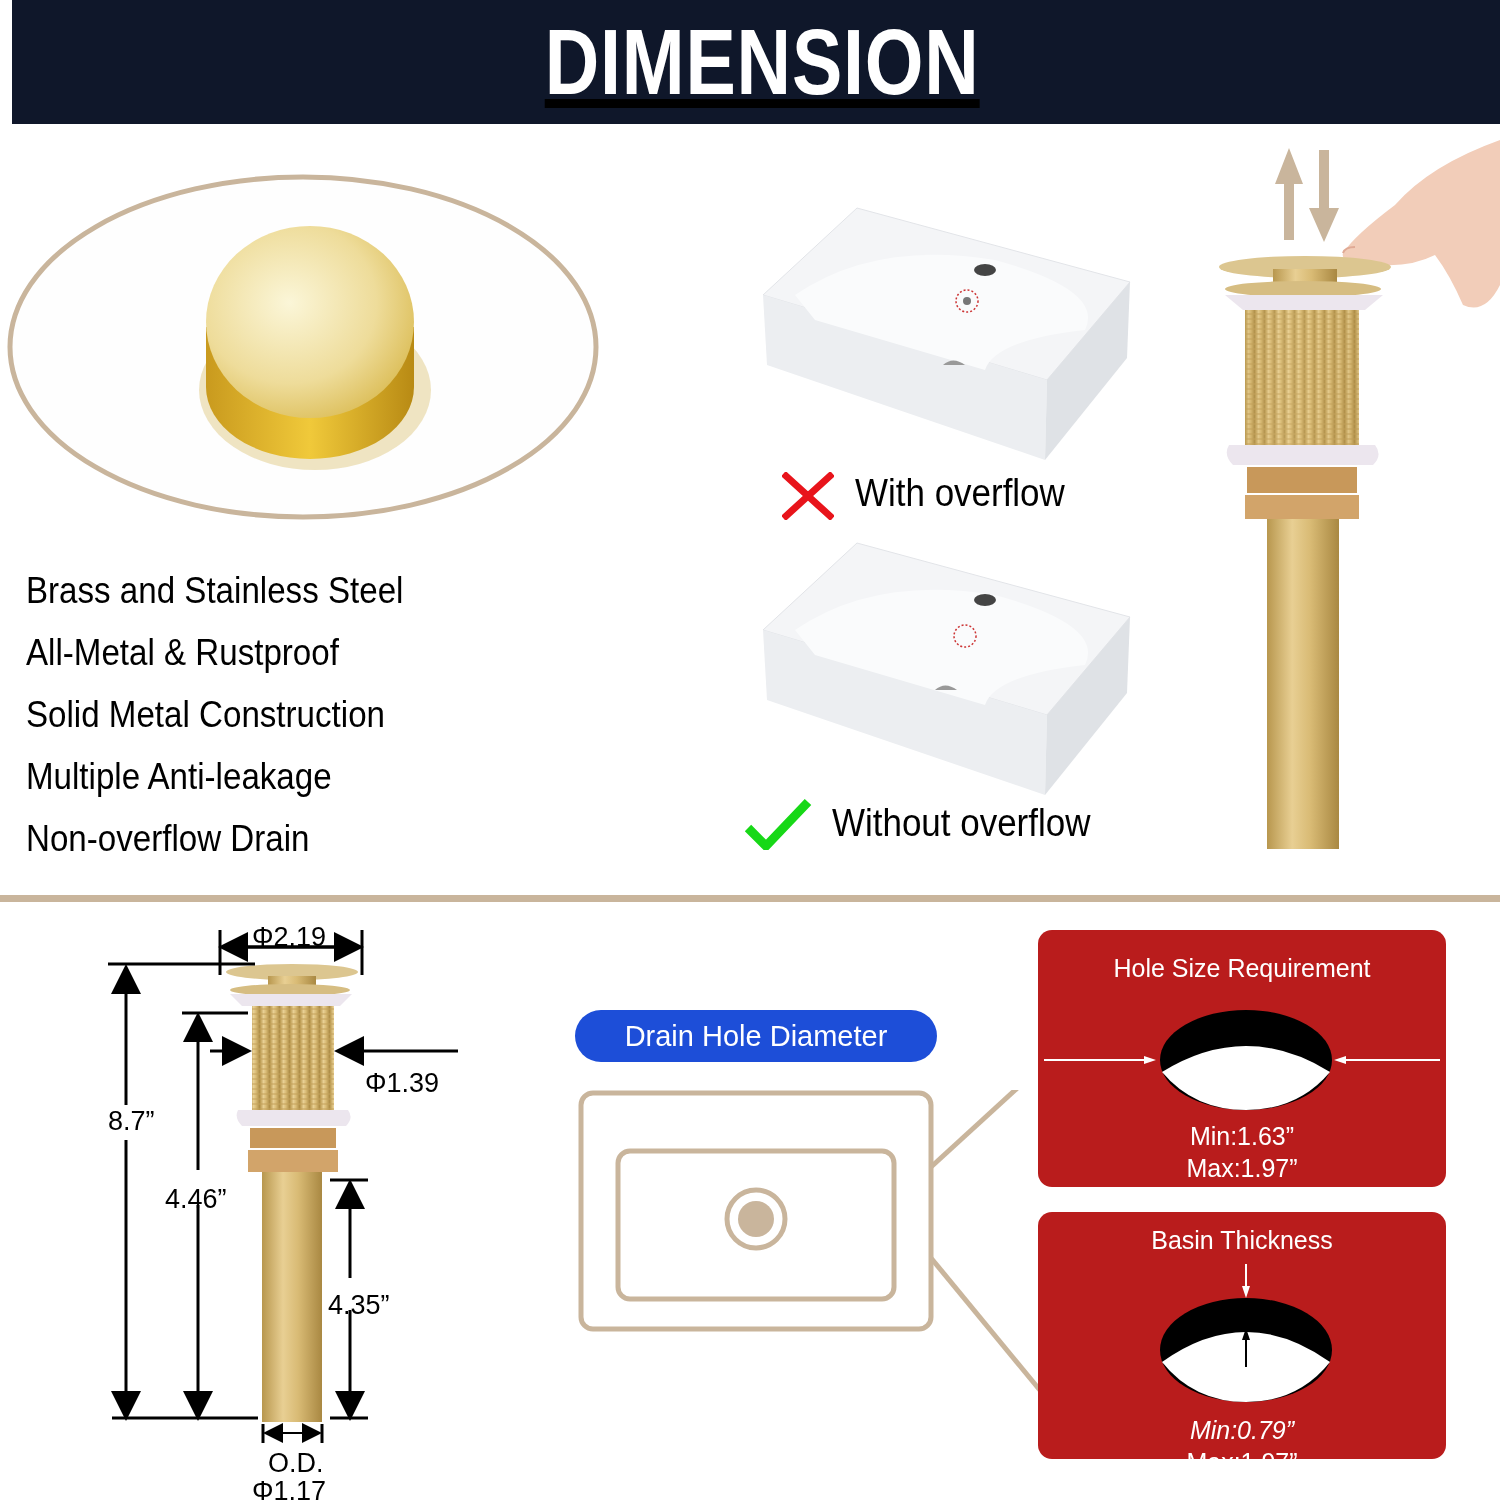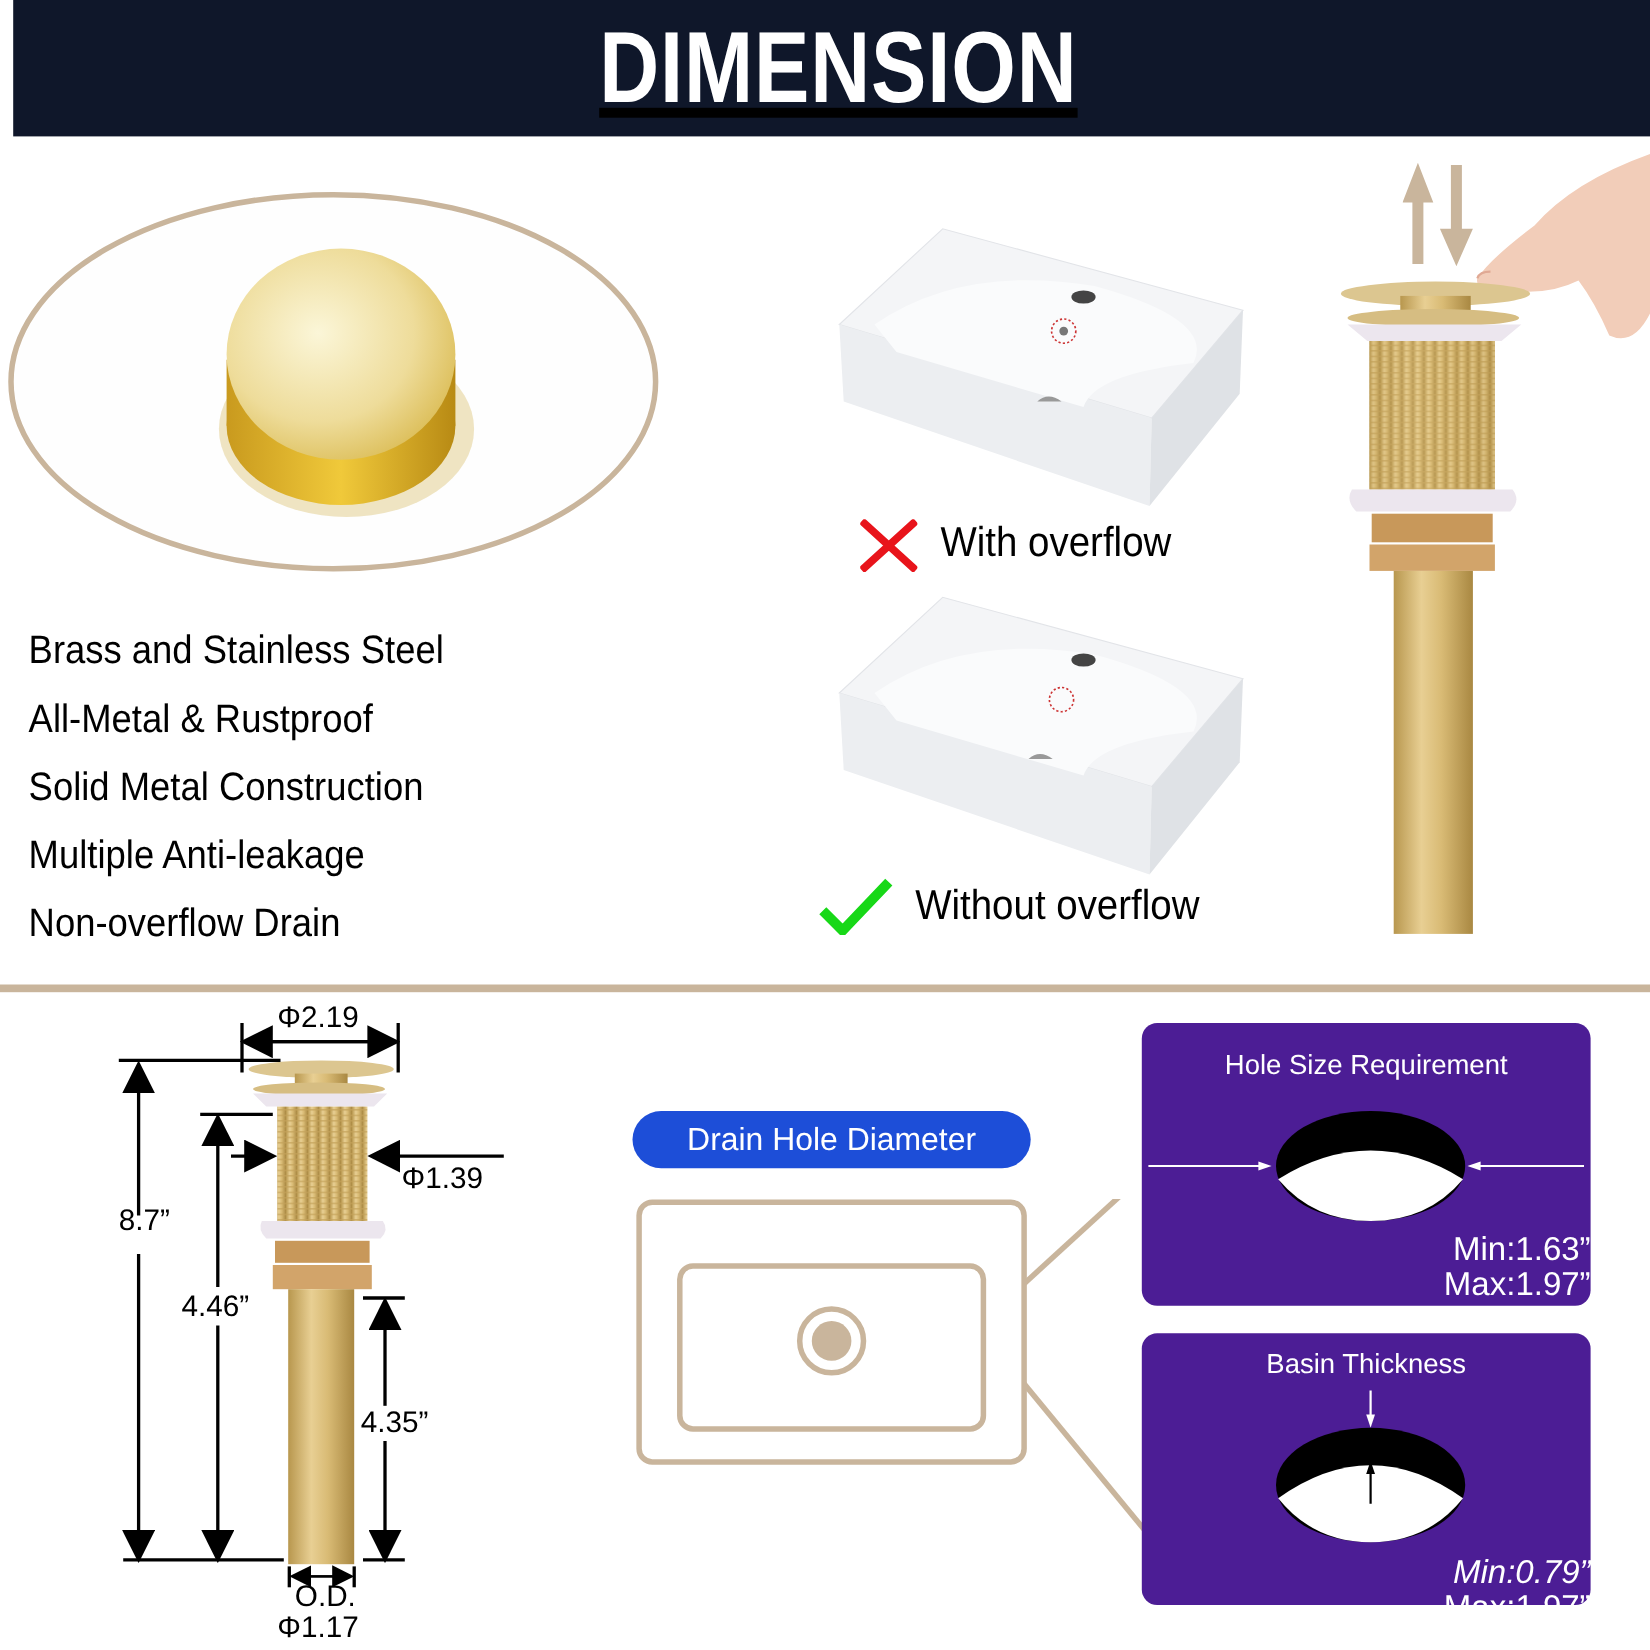--- a/index.html
+++ b/index.html
@@ -4,24 +4,24 @@
 <style>
   html,body{margin:0;padding:0;background:#fff;}
   body{width:1500px;height:1500px;position:relative;overflow:hidden;font-family:"DejaVu Sans Condensed","DejaVu Sans",sans-serif;}
   .abs{position:absolute;}
   .header{left:12px;top:0;width:1500px;height:124px;background:#0f172a;display:flex;align-items:center;justify-content:center;text-decoration:underline;}
   .header-title{color:#fff;font-family:"Liberation Sans",sans-serif;font-weight:700;font-size:92px;letter-spacing:1px;transform:scaleX(0.82);}
   .divider{left:0;top:895px;width:1500px;height:7px;background:#c9b59c;}
   .feature{left:26px;font-size:36px;color:#000;font-family:"Liberation Sans",sans-serif;transform-origin:left center;transform:scaleX(0.92);white-space:nowrap;}
   .sink-caption{font-size:38px;font-family:"Liberation Sans",sans-serif;color:#000;white-space:nowrap;transform:scaleX(0.92);transform-origin:left center;}
   .pill{left:575px;top:1010px;width:362px;height:52px;border-radius:26px;background:#1d4ed8;color:#fff;font-size:29px;font-family:"Liberation Sans",sans-serif;display:flex;align-items:center;justify-content:center;}
-  .panel{background:#4c1d95;border-radius:14px;color:#fff;font-family:"Liberation Sans",sans-serif;}
+  .panel{background:#b91c1c;border-radius:14px;color:#fff;font-family:"Liberation Sans",sans-serif;}
   .panel-title{position:absolute;left:0;width:100%;text-align:center;font-size:25px;}
-  .panel-val{position:absolute;left:0;width:100%;text-align:right;font-size:30px;line-height:32px;}
-  .dim{font-size:27px;font-family:"Liberation Sans",sans-serif;color:#000;}
+  .panel-val{position:absolute;left:0;width:100%;text-align:center;font-size:25px;line-height:32px;}
+  .dim{font-size:27px;font-family:"Liberation Sans",sans-serif;color:#000;margin-top:12px;}
 </style>
 </head>
 <body>
 
 <div class="abs header">
   <div class="header-title">DIMENSION</div>
 </div>
 
 <div class="abs" style="left:5px;top:172px;width:596px;height:350px;">
   <svg width="596" height="350" viewBox="0 0 596 350">

